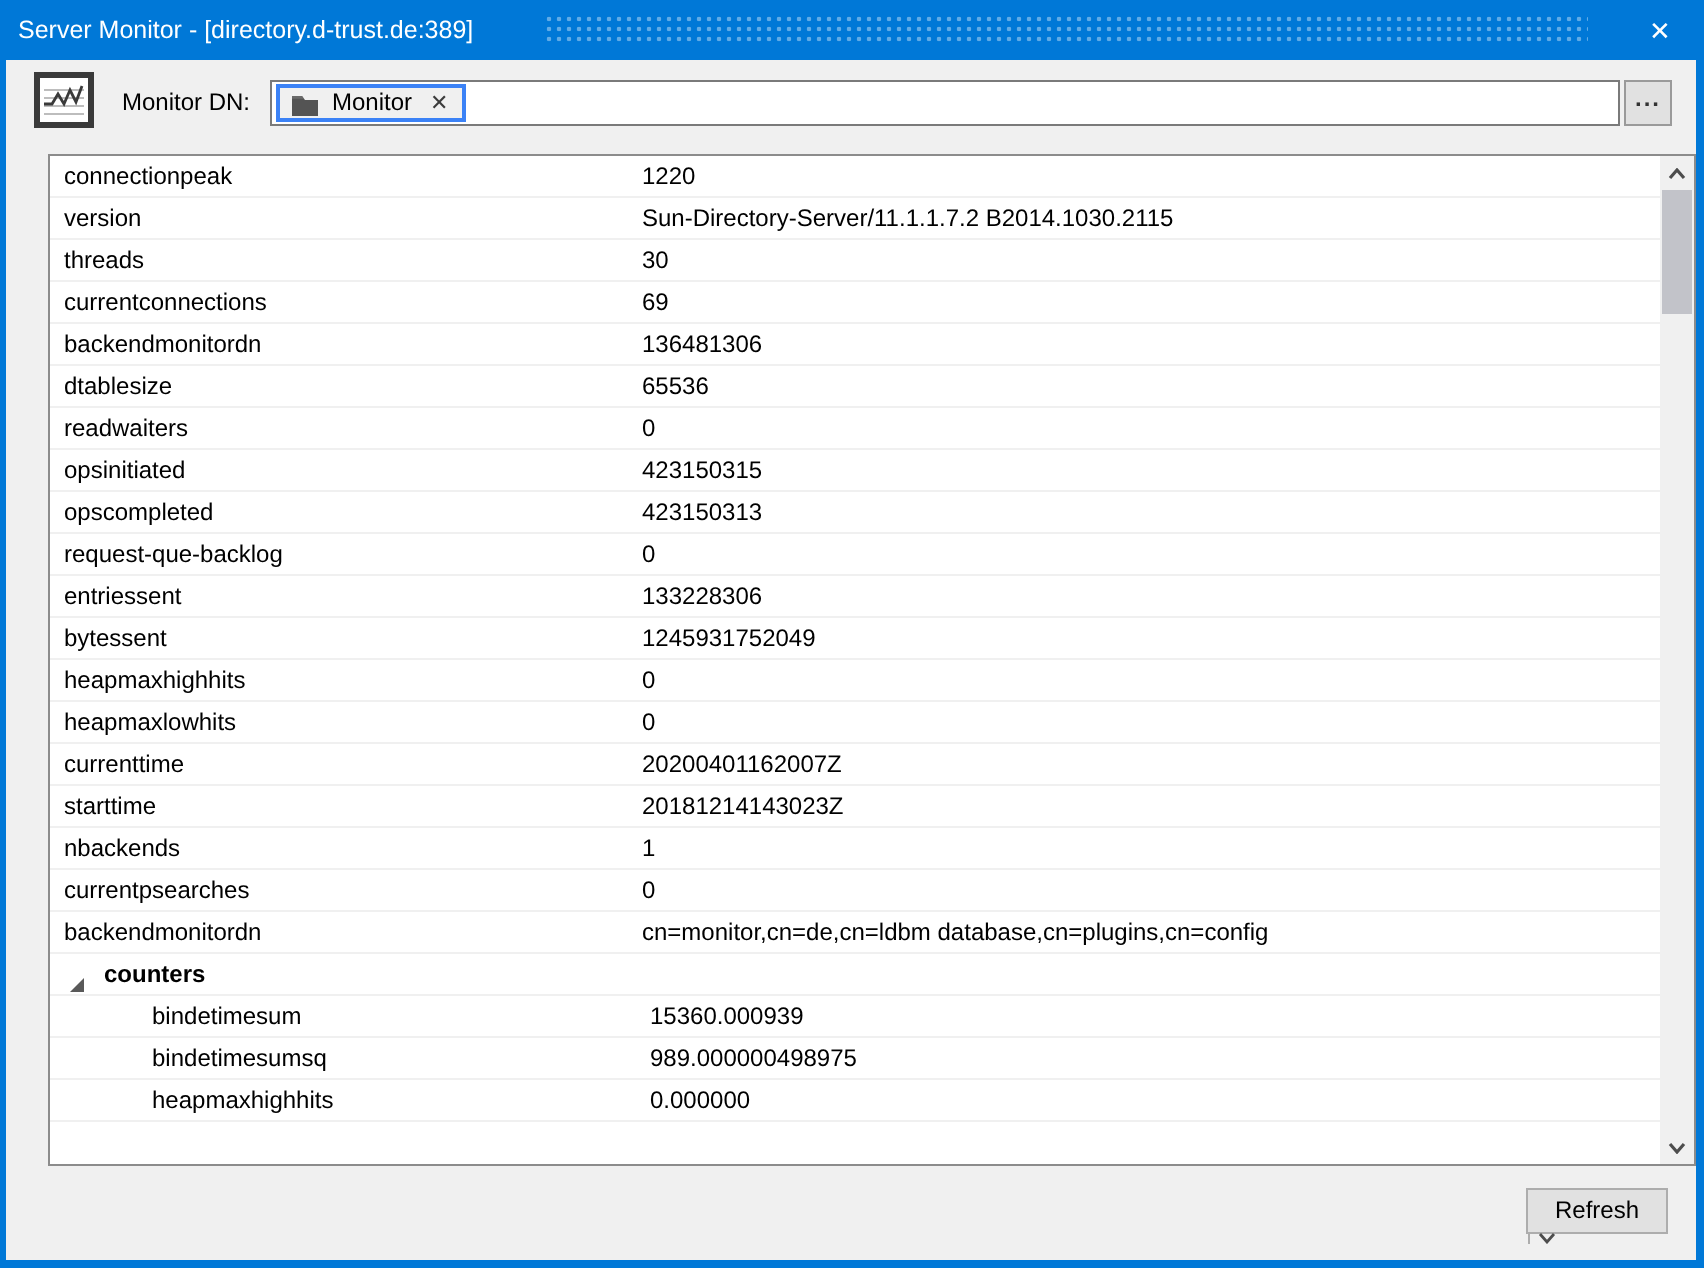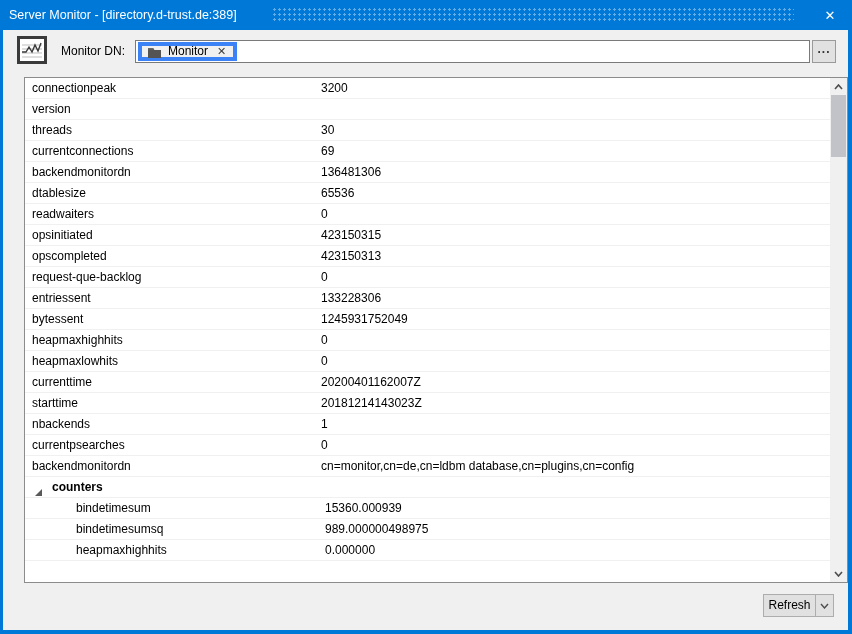--- a/index.html
+++ b/index.html
@@ -21,21 +21,21 @@
     background-image:radial-gradient(circle,rgba(255,255,255,.38) 1px,transparent 1.3px);
     background-size:5px 5px;}
   .close-btn{position:absolute;right:4px;top:0;width:36px;height:30px;display:flex;
     align-items:center;justify-content:center;color:#fff;font-size:13px;cursor:default;}
 
   
   .monitor-icon{position:absolute;left:17px;top:36px;width:30px;height:28px;}
   .dn-label{position:absolute;left:61px;top:40px;height:23px;line-height:23px;}
   .dn-field{position:absolute;left:135px;top:40px;width:675px;height:23px;background:#fff;
     border:1px solid #7a7a7a;box-sizing:border-box;display:flex;align-items:center;}
-  .dn-chip{margin-left:2px;height:19px;background:#f0f0f0;border:4px solid #3b82f6;
+  .dn-chip{margin-left:2px;height:19px;background:#f0f0f0;border:2px solid #3b82f6;
     box-sizing:border-box;display:flex;align-items:center;padding:0 7px 0 5px;gap:6px;}
   .chip-label{line-height:17px;}
   .chip-close{color:#3c3c3c;font-size:11px;margin-left:3px;}
   .browse-btn{position:absolute;left:812px;top:40px;width:24px;height:23px;box-sizing:border-box;
     background:#e1e1e1;border:1px solid #9a9a9a;text-align:center;line-height:16px;
     font-weight:bold;color:#333;letter-spacing:1px;}
 
   
   .monitor-table{position:absolute;left:24px;top:77px;width:824px;height:506px;background:#fff;
     border:1px solid #8c8c8c;box-sizing:border-box;}
@@ -50,21 +50,21 @@
 
   
   .scrollbar{position:absolute;top:0;right:0;bottom:0;width:17px;background:#f0f0f0;}
   .sb-btn{position:absolute;left:0;width:17px;height:17px;display:flex;align-items:center;justify-content:center;}
   .sb-btn.up{top:0;}
   .sb-btn.down{bottom:0;}
   .sb-thumb{position:absolute;left:1px;top:17px;width:15px;height:62px;background:#c2c3c9;}
 
   
   .refresh-btn{position:absolute;left:763px;top:594px;width:71px;height:23px;box-sizing:border-box;
-    background:#e1e1e1;border:1px solid #adadad;display:flex;}
+    background:#e1e1e1;border:1px solid #adadad;display:flex;flex-direction:column;}
   .refresh-main{flex:1;text-align:center;line-height:21px;}
   .refresh-drop{width:17px;border-left:1px solid #adadad;display:flex;align-items:center;justify-content:center;}
 </style>
 </head>
 <body>
 
 <div class="border-left"></div>
 <div class="border-right"></div>
 <div class="border-bottom"></div>
 
@@ -99,24 +99,25 @@
     <span class="chip-label">Monitor</span>
     <span class="chip-close">✕</span>
   </span>
 </div>
 <span class="browse-btn">...</span>
 
 <div class="monitor-table">
   <div class="table-rows">
       <div class="row">
         <span class="cell-name">connectionpeak</span>
-        <span class="cell-value">3200</span>
+        <span class="cell-value">1220</span>
       </div>
       <div class="row">
         <span class="cell-name">version</span>
+        <span class="cell-value">Sun-Directory-Server/11.1.1.7.2 B2014.1030.2115</span>
       </div>
       <div class="row">
         <span class="cell-name">threads</span>
         <span class="cell-value">30</span>
       </div>
       <div class="row">
         <span class="cell-name">currentconnections</span>
         <span class="cell-value">69</span>
       </div>
       <div class="row">

